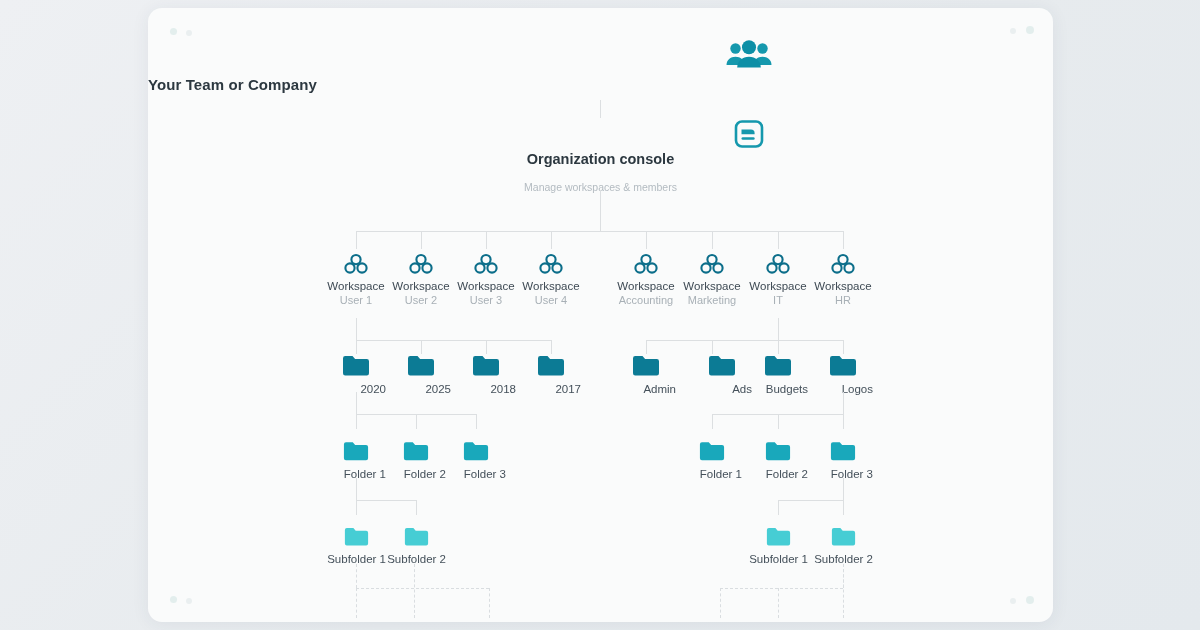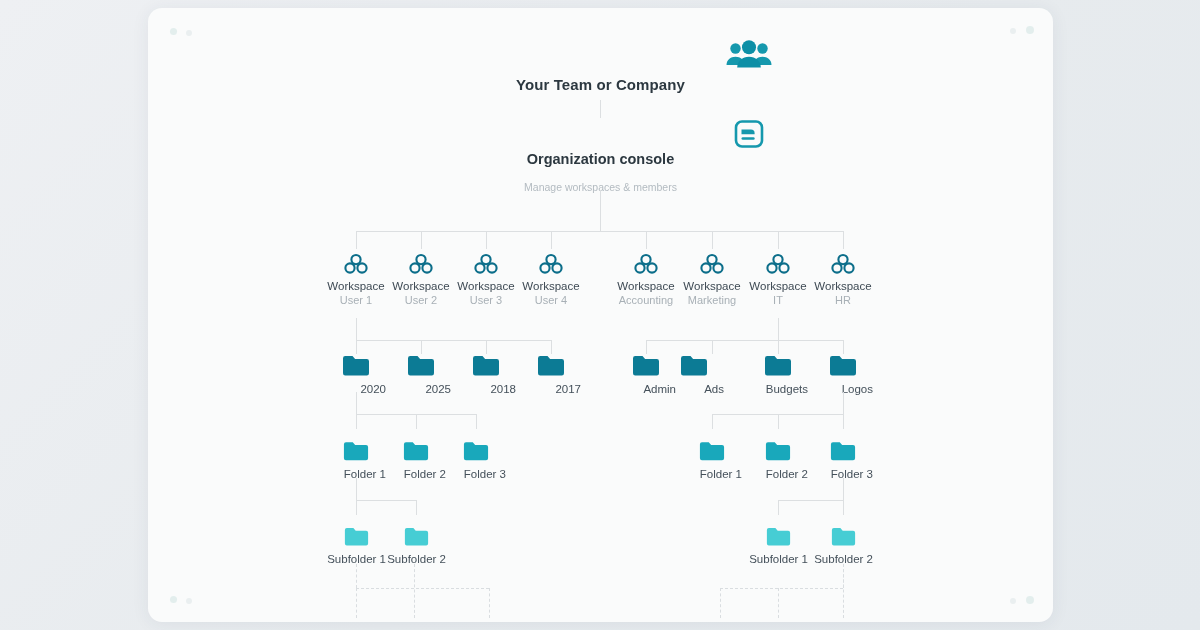--- a/index.html
+++ b/index.html
@@ -61,21 +61,21 @@
     white-space: nowrap;
   }
   .lbl-folder {
     font-size: 11.5px; color: #44505a; line-height: 14px;
     white-space: nowrap; margin-top: 5px; text-align: right;
   }
 
   
   .root-title {
     position: absolute; left: 0; right: 0; top: 68px;
-    text-align: center; font-size: 15px; font-weight: bold;
+    font-size: 15px; font-weight: bold;
     color: #2c3840; letter-spacing: .1px;
   }
   .console-title {
     position: absolute; left: 0; right: 0; top: 143px;
     text-align: center; font-size: 14.5px; font-weight: bold; color: #2c3840;
   }
   .console-sub {
     position: absolute; left: 0; right: 0; top: 164px;
     text-align: center; font-size: 10.5px; color: #b3bbc1; margin-top: 9px;
   }
@@ -285,21 +285,21 @@
     </div>
 
     <div class="node" style="left:468px; top:346px; width:60px;">
       <span class="ico">
         <svg width="28" height="23" viewBox="0 0 28 23">
             <path d="M1 4.2A2.2 2.2 0 0 1 3.2 2h7.3l2.6 3h11.7A2.2 2.2 0 0 1 27 7.2v12.1A2.2 2.2 0 0 1 24.8 21.5H3.2A2.2 2.2 0 0 1 1 19.3z" fill="#0c7b95"></path>
           </svg>
       </span>
       <div class="lbl-folder">Admin</div>
     </div>
-    <div class="node" style="left:516px; top:346px; width:60px;">
+    <div class="node" style="left:544px; top:346px; width:60px;">
       <span class="ico">
         <svg width="28" height="23" viewBox="0 0 28 23">
             <path d="M1 4.2A2.2 2.2 0 0 1 3.2 2h7.3l2.6 3h11.7A2.2 2.2 0 0 1 27 7.2v12.1A2.2 2.2 0 0 1 24.8 21.5H3.2A2.2 2.2 0 0 1 1 19.3z" fill="#0c7b95"></path>
           </svg>
       </span>
       <div class="lbl-folder">Ads</div>
     </div>
     <div class="node" style="left:600px; top:346px; width:60px;">
       <span class="ico">
         <svg width="28" height="23" viewBox="0 0 28 23">

